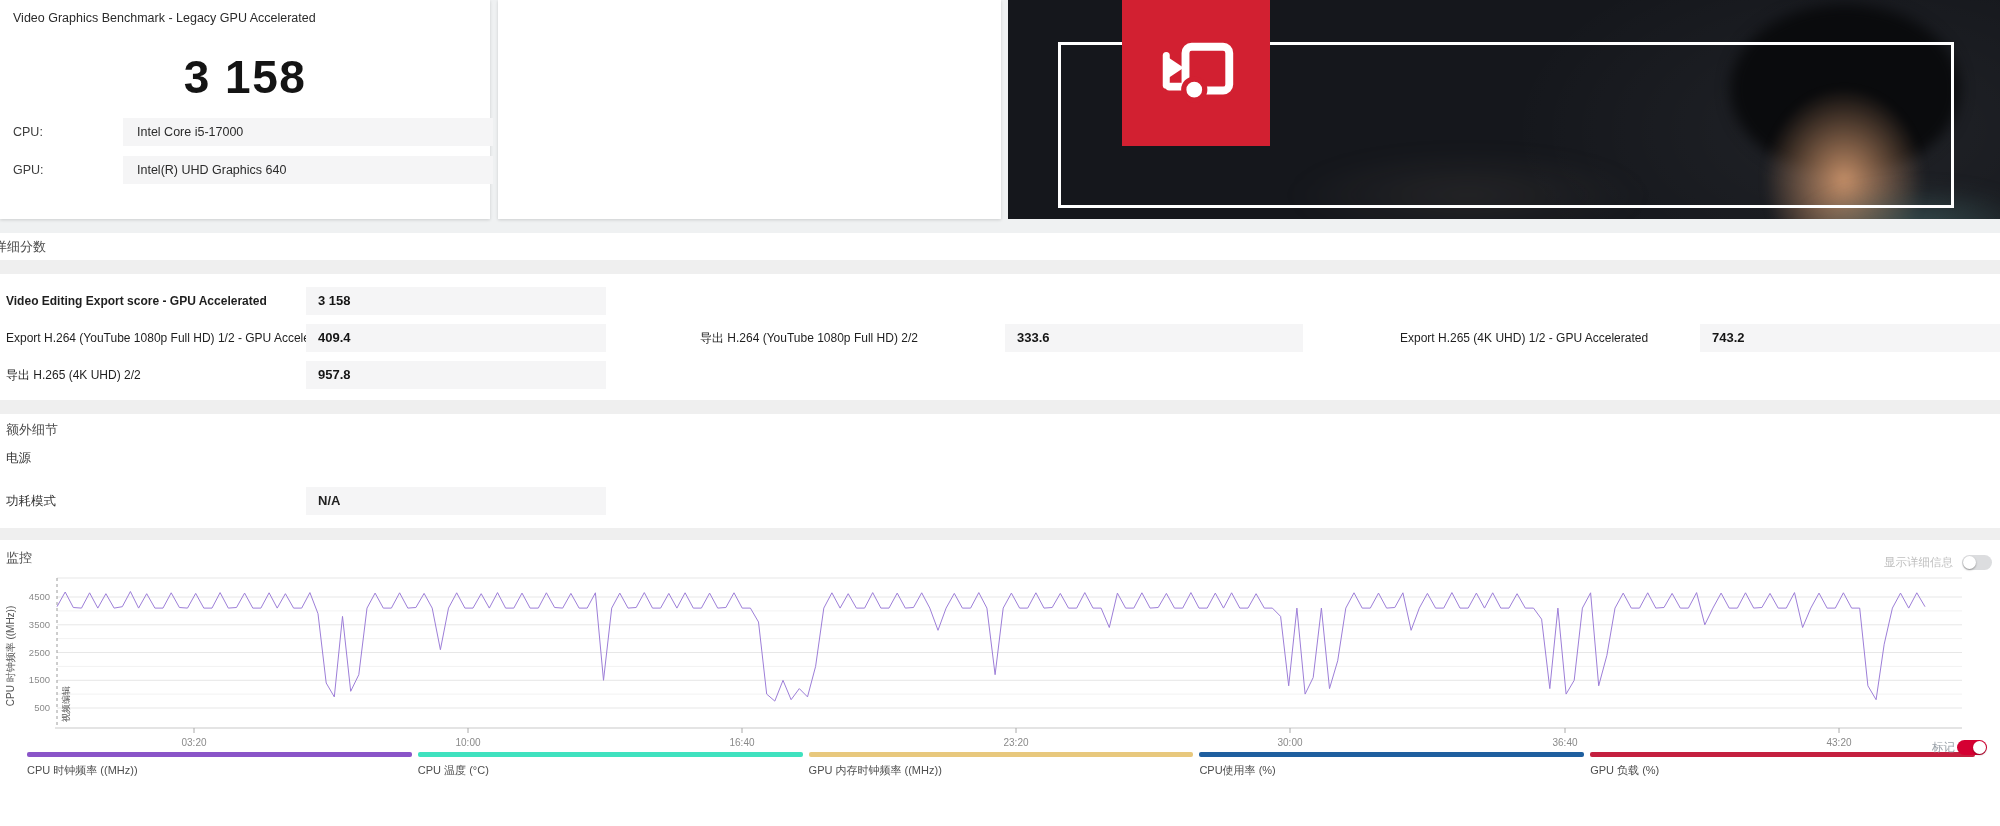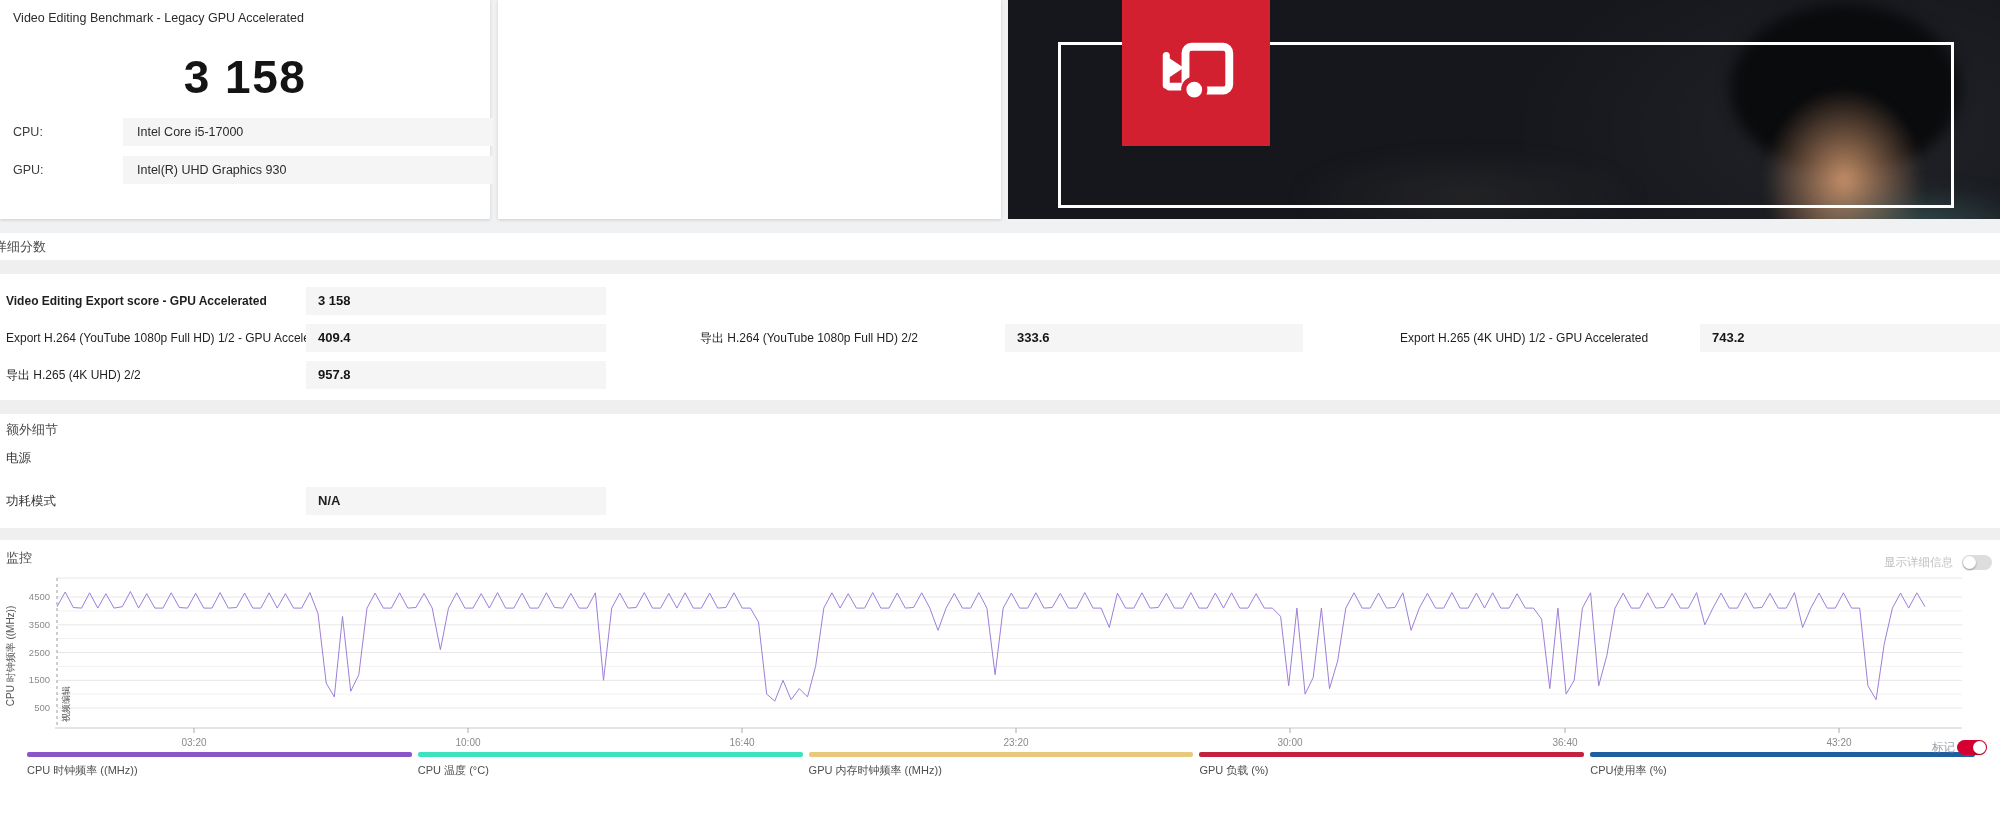--- a/index.html
+++ b/index.html
@@ -98,26 +98,26 @@
   .mark-label{font-size:11.5px;color:#9aa1a8}
 </style>
 </head>
 <body>
 
 <div class="page">
 
   <div class="top-strip"></div>
 
   <section class="card card-summary">
-    <div class="bench-title">Video Editing Benchmark - Legacy GPU Accelerated</div>
+    <div class="bench-title">Video Graphics Benchmark - Legacy GPU Accelerated</div>
     <div class="overall-score">3 158</div>
     <div class="kv-label row-cpu">CPU:</div>
     <div class="kv-field row-cpu">Intel Core i5-17000</div>
     <div class="kv-label row-gpu">GPU:</div>
-    <div class="kv-field row-gpu">Intel(R) UHD Graphics 930</div>
+    <div class="kv-field row-gpu">Intel(R) UHD Graphics 640</div>
   </section>
 
   <section class="card card-versions">
     <div class="ver-title">应用程序版本</div>
     <div class="ver-row ver-r0">
       <span class="vlabel">Adobe® Premiere® Pro</span>
       <span class="vvalue">25.1.0.73</span>
     </div>
     <div class="ver-row ver-r1">
       <span class="vlabel">工作负载版本</span>
@@ -233,26 +233,26 @@
     </div>
     <div class="legend-item">
       <div class="legend-bar" style="background: rgb(63, 226, 191);"></div>
       <div class="legend-label">CPU 温度 (°C)</div>
     </div>
     <div class="legend-item">
       <div class="legend-bar" style="background: rgb(232, 200, 125);"></div>
       <div class="legend-label">GPU 内存时钟频率 ((MHz))</div>
     </div>
     <div class="legend-item">
+      <div class="legend-bar" style="background: rgb(31, 95, 159);"></div>
+      <div class="legend-label">CPU使用率 (%)</div>
+    </div>
+    <div class="legend-item">
       <div class="legend-bar" style="background: rgb(196, 32, 63);"></div>
       <div class="legend-label">GPU 负载 (%)</div>
-    </div>
-    <div class="legend-item">
-      <div class="legend-bar" style="background: rgb(31, 95, 159);"></div>
-      <div class="legend-label">CPU使用率 (%)</div>
     </div>
   </div>
 
   <div class="mark-row">
     <span class="mark-label">标记</span>
     <div class="toggle on" id="mark-toggle" style="background: rgb(213, 0, 50);">
         <div class="knob"></div>
       </div>
   </div>
 

